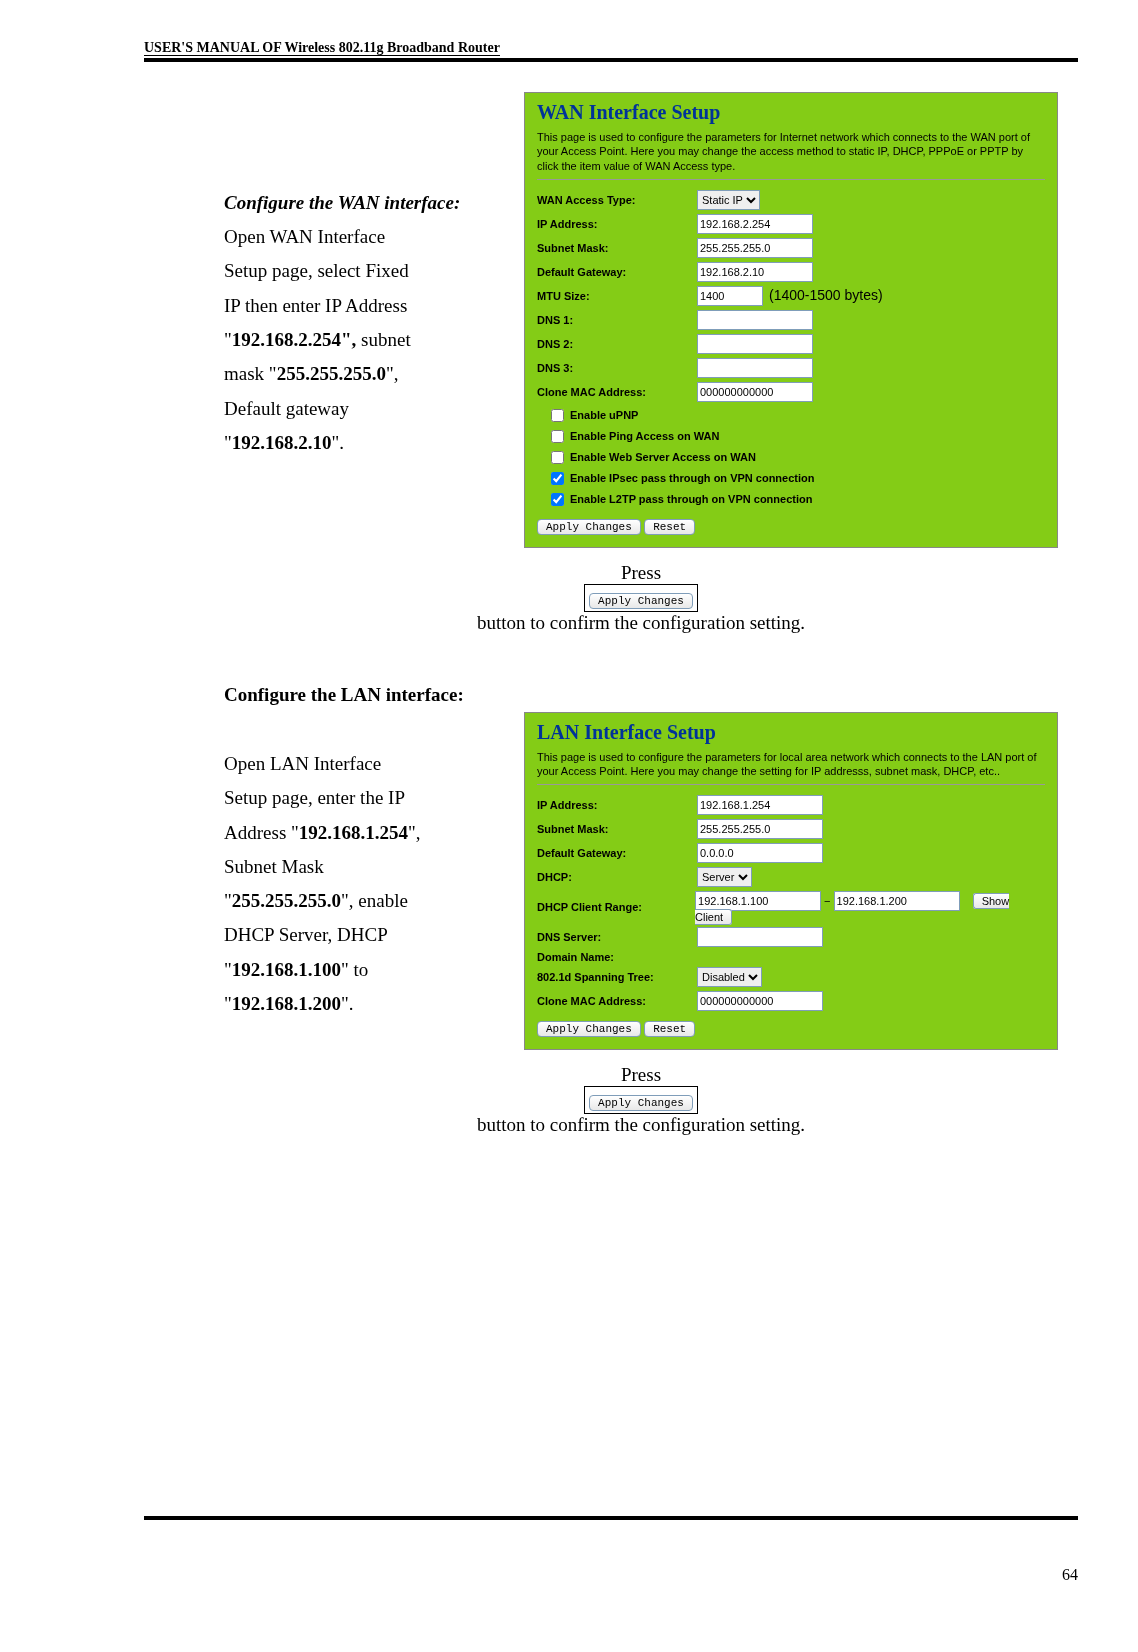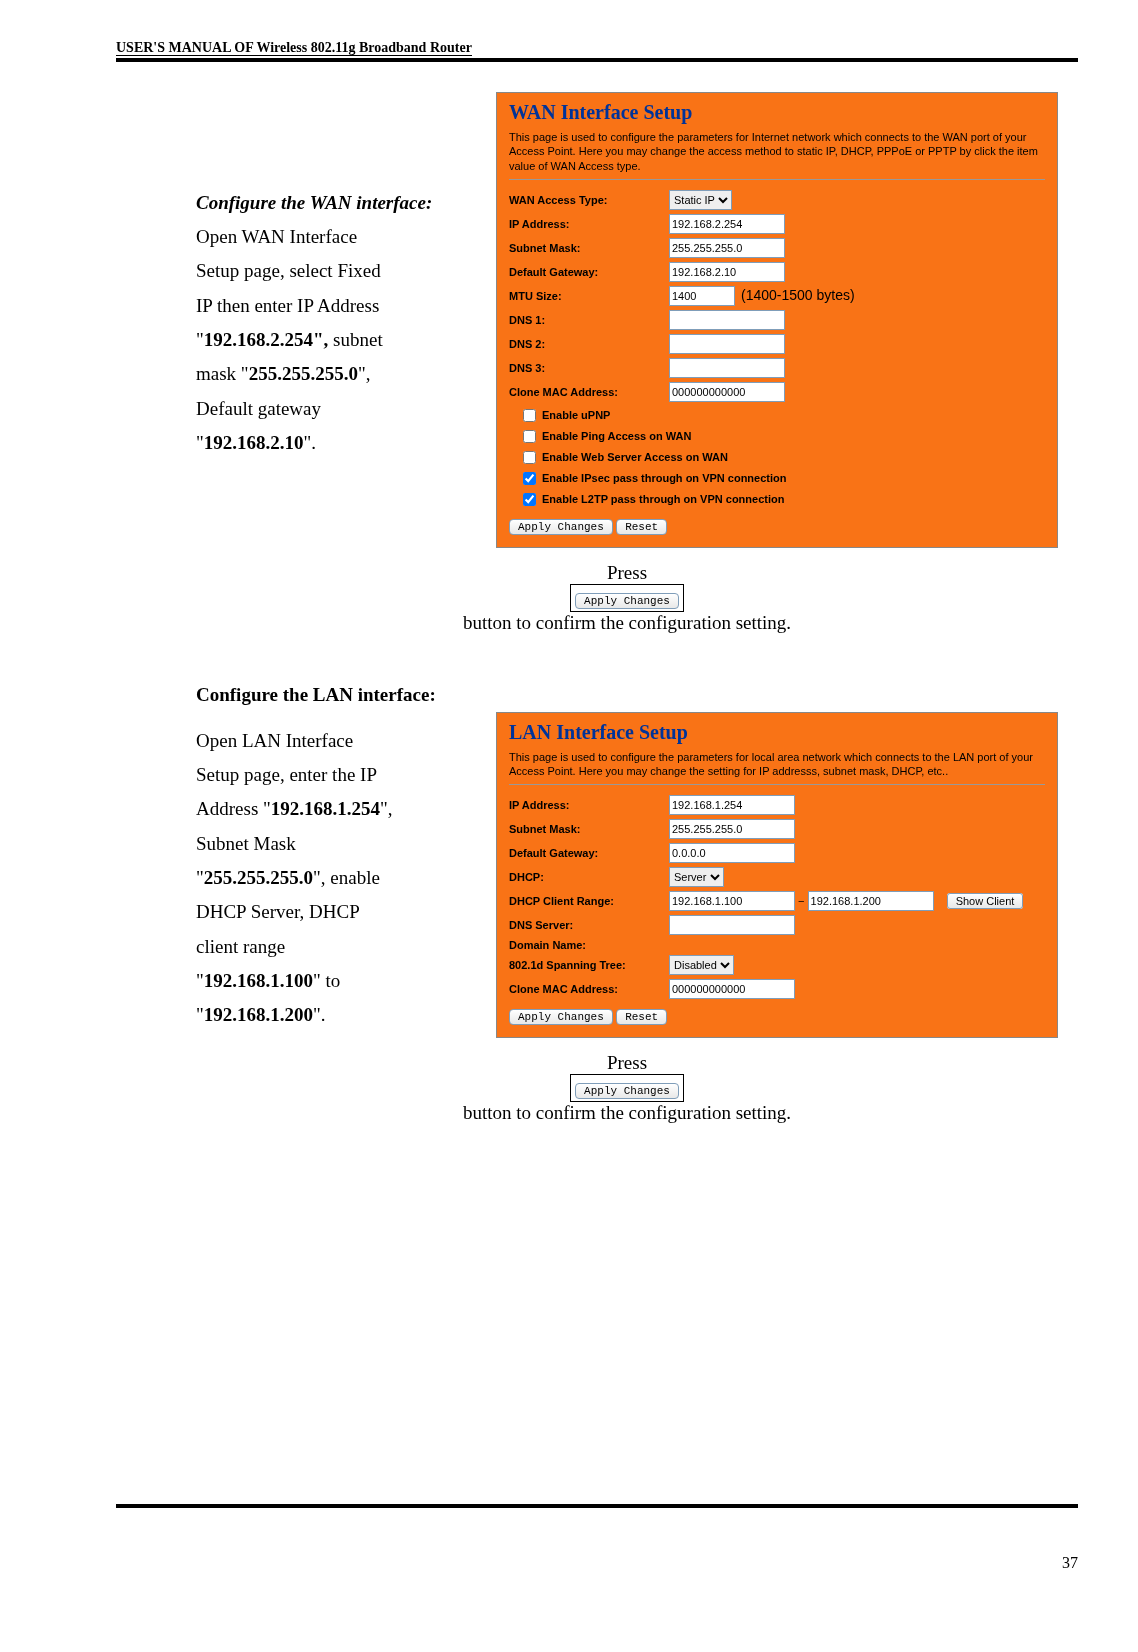--- a/index.html
+++ b/index.html
@@ -5,20 +5,21 @@
   body {
     margin: 0;
     padding: 0;
     font-family: "Times New Roman", serif;
     background: #fff;
     width: 1138px;
   }
   .page {
     padding: 40px 60px 40px 116px;
     box-sizing: border-box;
+    margin-left: 28px;
   }
   .header {
     font-size: 14px;
     font-weight: bold;
     border-bottom: 4px solid #000;
     padding-bottom: 2px;
     margin-bottom: 30px;
   }
   .header span { border-bottom: 1px solid #000; }
   .section {
@@ -32,21 +33,21 @@
     line-height: 1.7;
     padding-top: 8px;
   }
   .leftcol .italic { font-style: italic; font-weight: bold; }
   .leftcol .para { margin-bottom: 2px; }
   .rightcol {
     flex: 1;
   }
   .panel {
     border: 1px solid #888;
-    background: #f97316;
+    background: #84cc16;
     font-family: Verdana, Arial, sans-serif;
     font-size: 12px;
     padding: 8px 12px 12px 12px;
   }
   .panel-title {
     color: #003399;
     font-family: "Times New Roman", serif;
     font-size: 20px;
     font-weight: bold;
     margin-bottom: 6px;
@@ -246,21 +247,20 @@
   <div class="subhead">Configure the LAN interface:</div>
   <div class="section lan">
     <div class="row">
       <div class="leftcol">
         <div class="para">Open LAN Interface</div>
         <div class="para">Setup page, enter the IP</div>
         <div class="para">Address "<b>192.168.1.254</b>",</div>
         <div class="para">Subnet Mask</div>
         <div class="para">"<b>255.255.255.0</b>", enable</div>
         <div class="para">DHCP Server, DHCP</div>
-        <div class="para">client range</div>
         <div class="para">"<b>192.168.1.100</b>" to</div>
         <div class="para">"<b>192.168.1.200</b>".</div>
       </div>
       <div class="rightcol">
         <div class="panel">
           <div class="panel-title">LAN Interface Setup</div>
           <div class="panel-desc">This page is used to configure the parameters for local area network which connects to the LAN port of your Access Point. Here you may change the setting for IP addresss, subnet mask, DHCP, etc..</div>
 
           <div class="form-row">
             <div class="form-label">IP Address:</div>
@@ -314,13 +314,13 @@
 
     <div class="pressline">
       <span>Press</span>
       <span class="btnbox"><span class="btn">Apply Changes</span></span>
       <span>button to confirm the configuration setting.</span>
     </div>
   </div>
 
   <div class="footer"></div>
 </div>
-<div class="pagenum">37</div>
+<div class="pagenum">64</div>
 
 </body></html>

